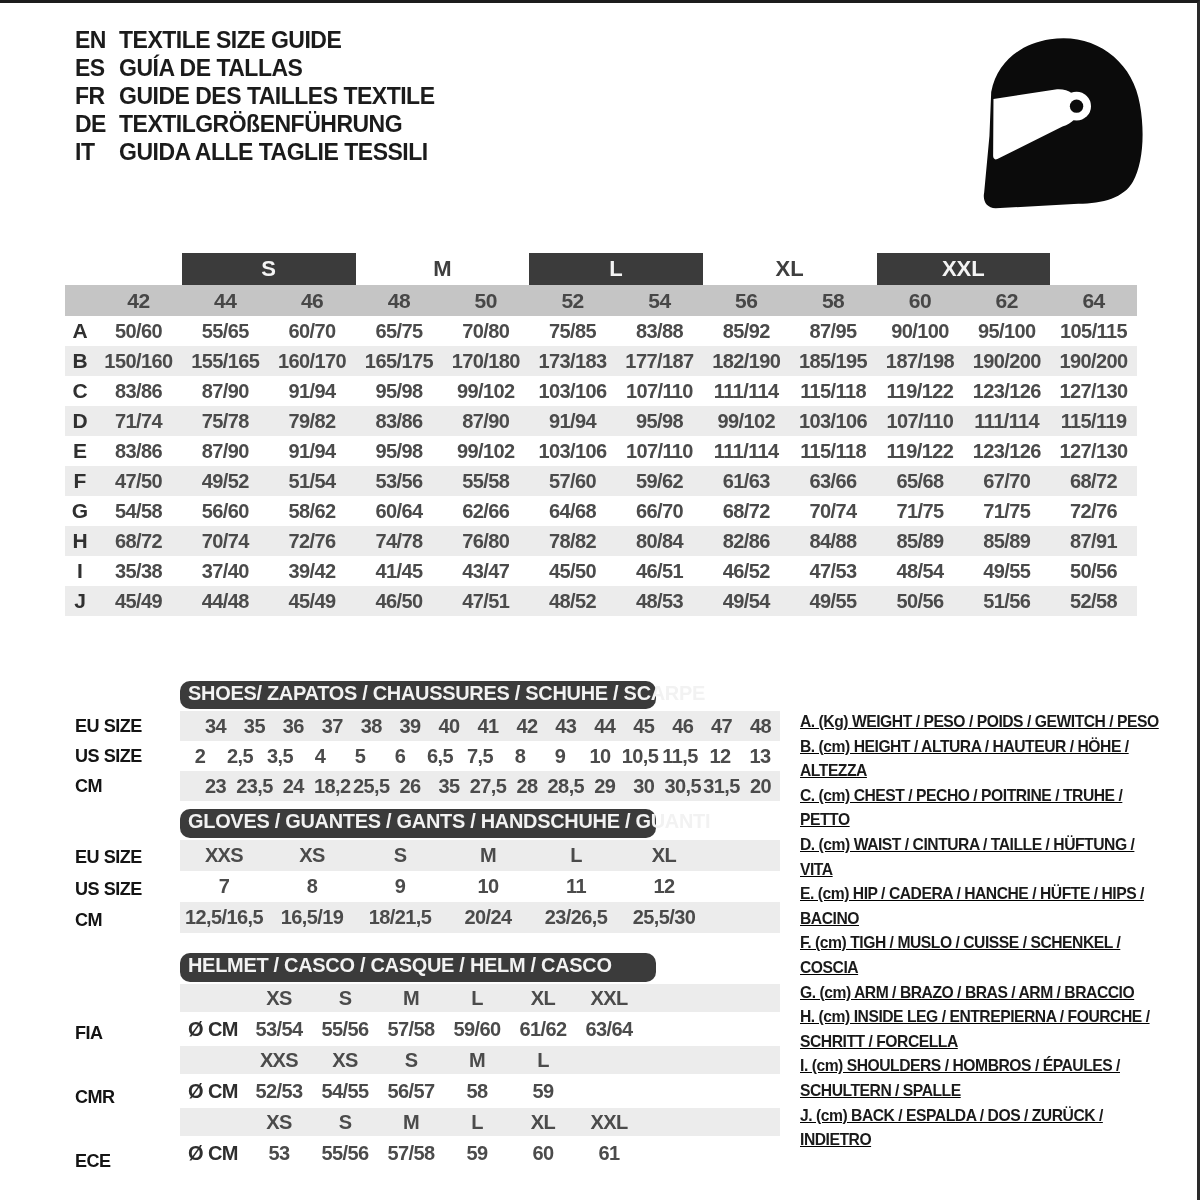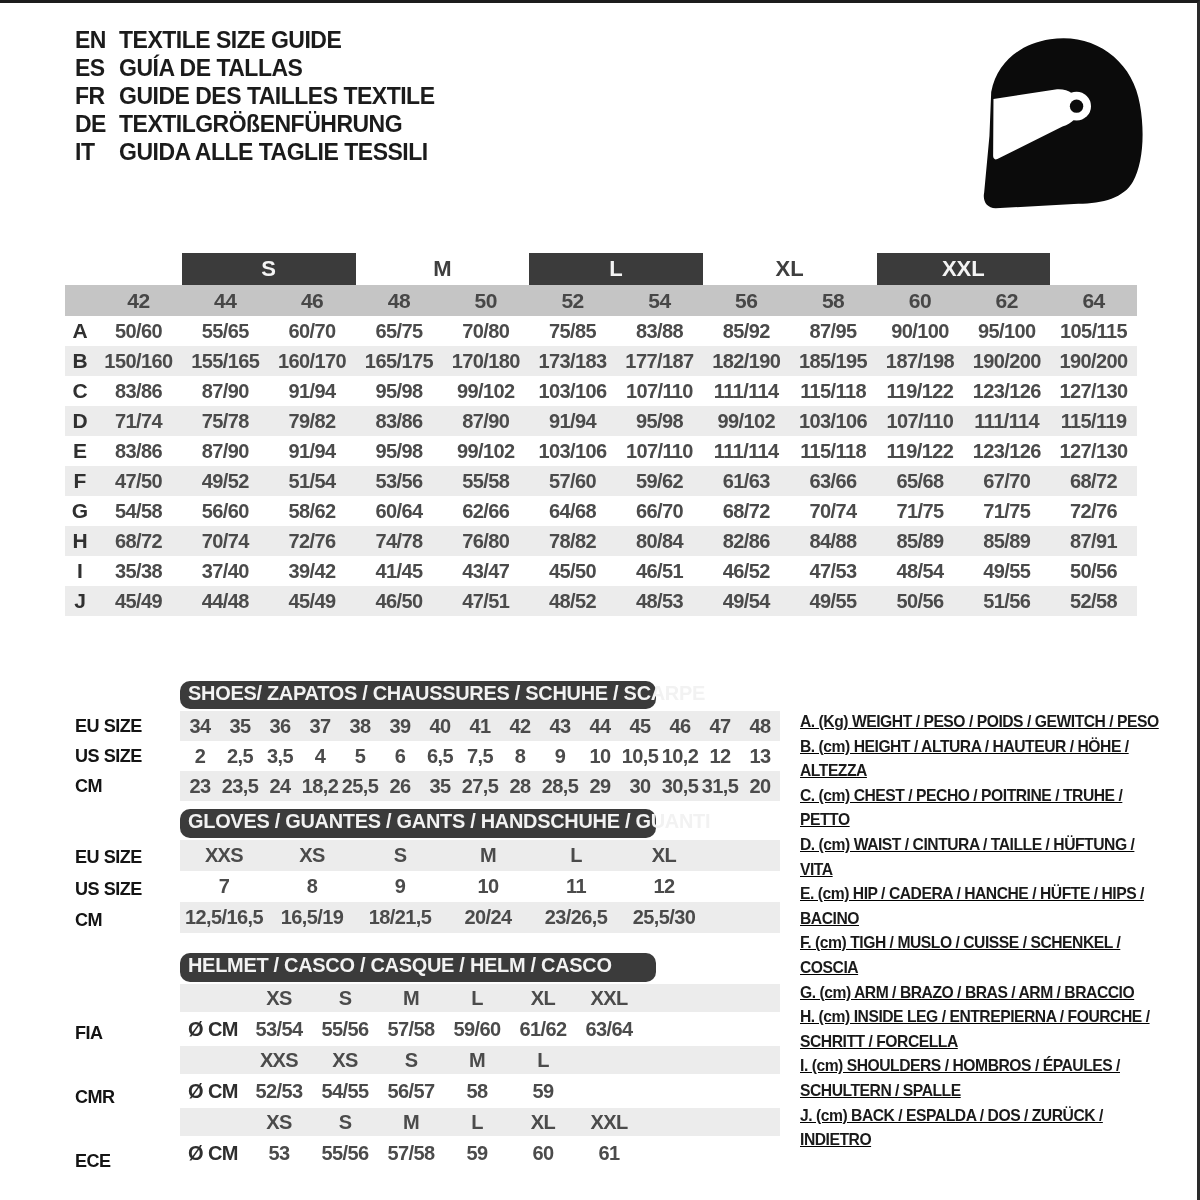--- a/index.html
+++ b/index.html
@@ -44,21 +44,21 @@
                  display:flex; align-items:flex-start; padding-left:8px;border-radius:10px; }
   .section-bar span { color:#f2f2f2; font-weight:bold; font-size:21px; white-space:nowrap;
                       display:inline-block; transform:scaleX(0.95); transform-origin:left center; letter-spacing:-0.3px; }
   .bar-shoes  { top:678px; height:28px; }
   .bar-gloves { top:806px; height:29px; }
   .bar-helmet { top:950px; height:29px; }
 
   
   .shoes-rows { position:absolute; left:180px; top:708px; width:600px; }
   .shoe-row { display:grid; grid-template-columns:repeat(15,1fr); height:30px; align-items:center; }
-  .shoe-row.striped { background:var(--stripe); }
+  .shoe-row.striped { background:var(--stripe);padding-left:16px; }
 
   
   .gloves-rows { position:absolute; left:180px; top:837px; width:600px; }
   .glove-row { display:grid; grid-template-columns:repeat(6,88px); height:31px; align-items:center; }
   .glove-row.striped { background:var(--stripe); }
 
   
   .helmet-rows { position:absolute; left:180px; top:981px; width:600px; }
   .helm-row { display:grid; grid-template-columns:66px repeat(6,66px) 1fr; align-items:center; }
   .helm-row.header { height:28px; background:var(--stripe); }
@@ -332,21 +332,21 @@
         <div class="cell">3,5</div>
         <div class="cell">4</div>
         <div class="cell">5</div>
         <div class="cell">6</div>
         <div class="cell">6,5</div>
         <div class="cell">7,5</div>
         <div class="cell">8</div>
         <div class="cell">9</div>
         <div class="cell">10</div>
         <div class="cell">10,5</div>
-        <div class="cell">10,2</div>
+        <div class="cell">11,5</div>
         <div class="cell">12</div>
         <div class="cell">13</div>
       </div>
       <div class="shoe-row striped">
         <div class="cell">23</div>
         <div class="cell">23,5</div>
         <div class="cell">24</div>
         <div class="cell">18,2</div>
         <div class="cell">25,5</div>
         <div class="cell">26</div>

